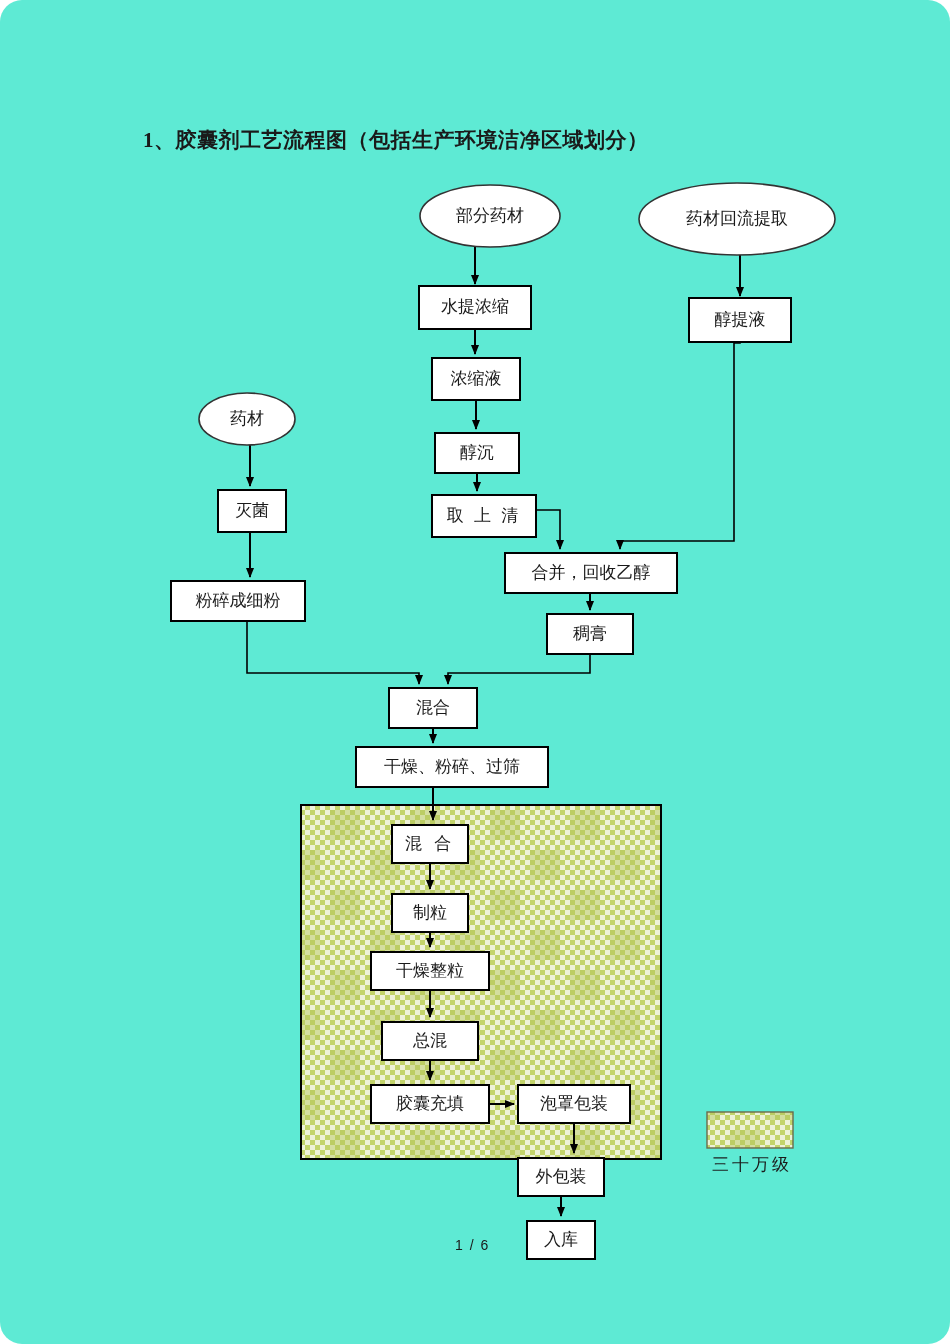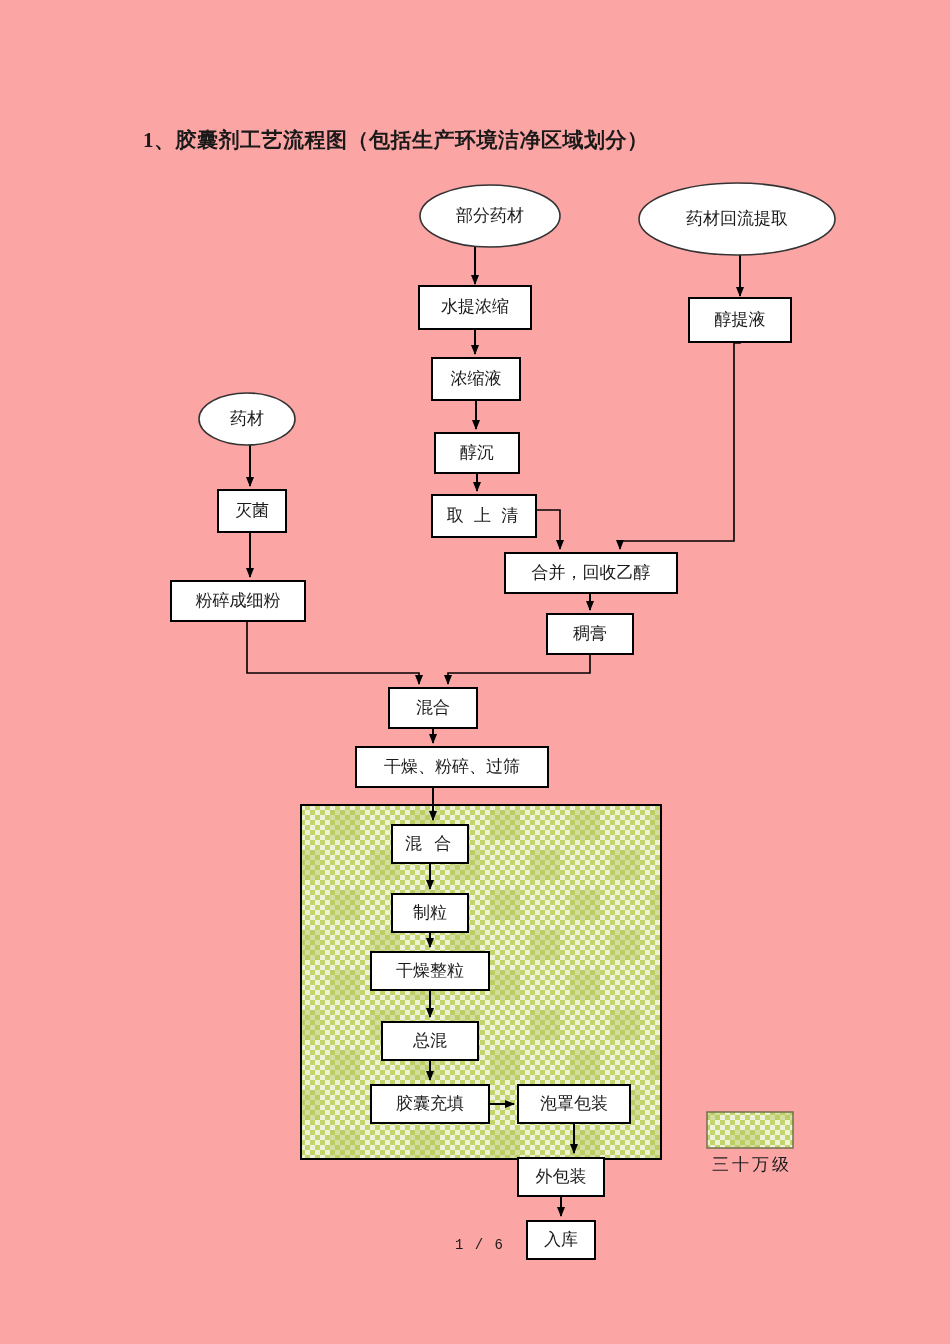--- a/index.html
+++ b/index.html
@@ -11,21 +11,22 @@
     width: 950px;
     height: 1344px;
     font-family: "Liberation Serif", "DejaVu Serif", serif;
     position: relative;
     overflow: hidden;
   }
   #page {
     position: relative;
     width: 950px;
     height: 1344px;
-    background: #fca5a5;
+    background: #5eead4;
+    border-radius: 22px;
   }
   #title {
     position: absolute;
     left: 143px;
     top: 126px;
     font-size: 21px;
     font-weight: bold;
     color: #1a1a1a;
     letter-spacing: 0.5px;
     white-space: nowrap;
@@ -45,21 +46,21 @@
   .legend-label {
     font-family: "Liberation Serif", "DejaVu Serif", serif;
     font-size: 17px;
     fill: #1a1a1a;
     text-anchor: middle;
     dominant-baseline: middle;
     letter-spacing: 3px;
   }
   .page-num {
     position: absolute;
-    font-family: Liberation Mono, monospace;
+    font-family: Liberation Sans, sans-serif;
     font-size: 14px;
     color: #1a1a1a;
     left: 455px;
     top: 1237px;
     letter-spacing: 1.5px;
   }
   .box-shape { fill: #ffffff; stroke: #000000; stroke-width: 2; }
   .ellipse-shape { fill: #ffffff; stroke: #333333; stroke-width: 1.6; }
   .conn { stroke: #000000; stroke-width: 2; fill: none; }
   .conn-thin { stroke: #000000; stroke-width: 1.6; fill: none; }

